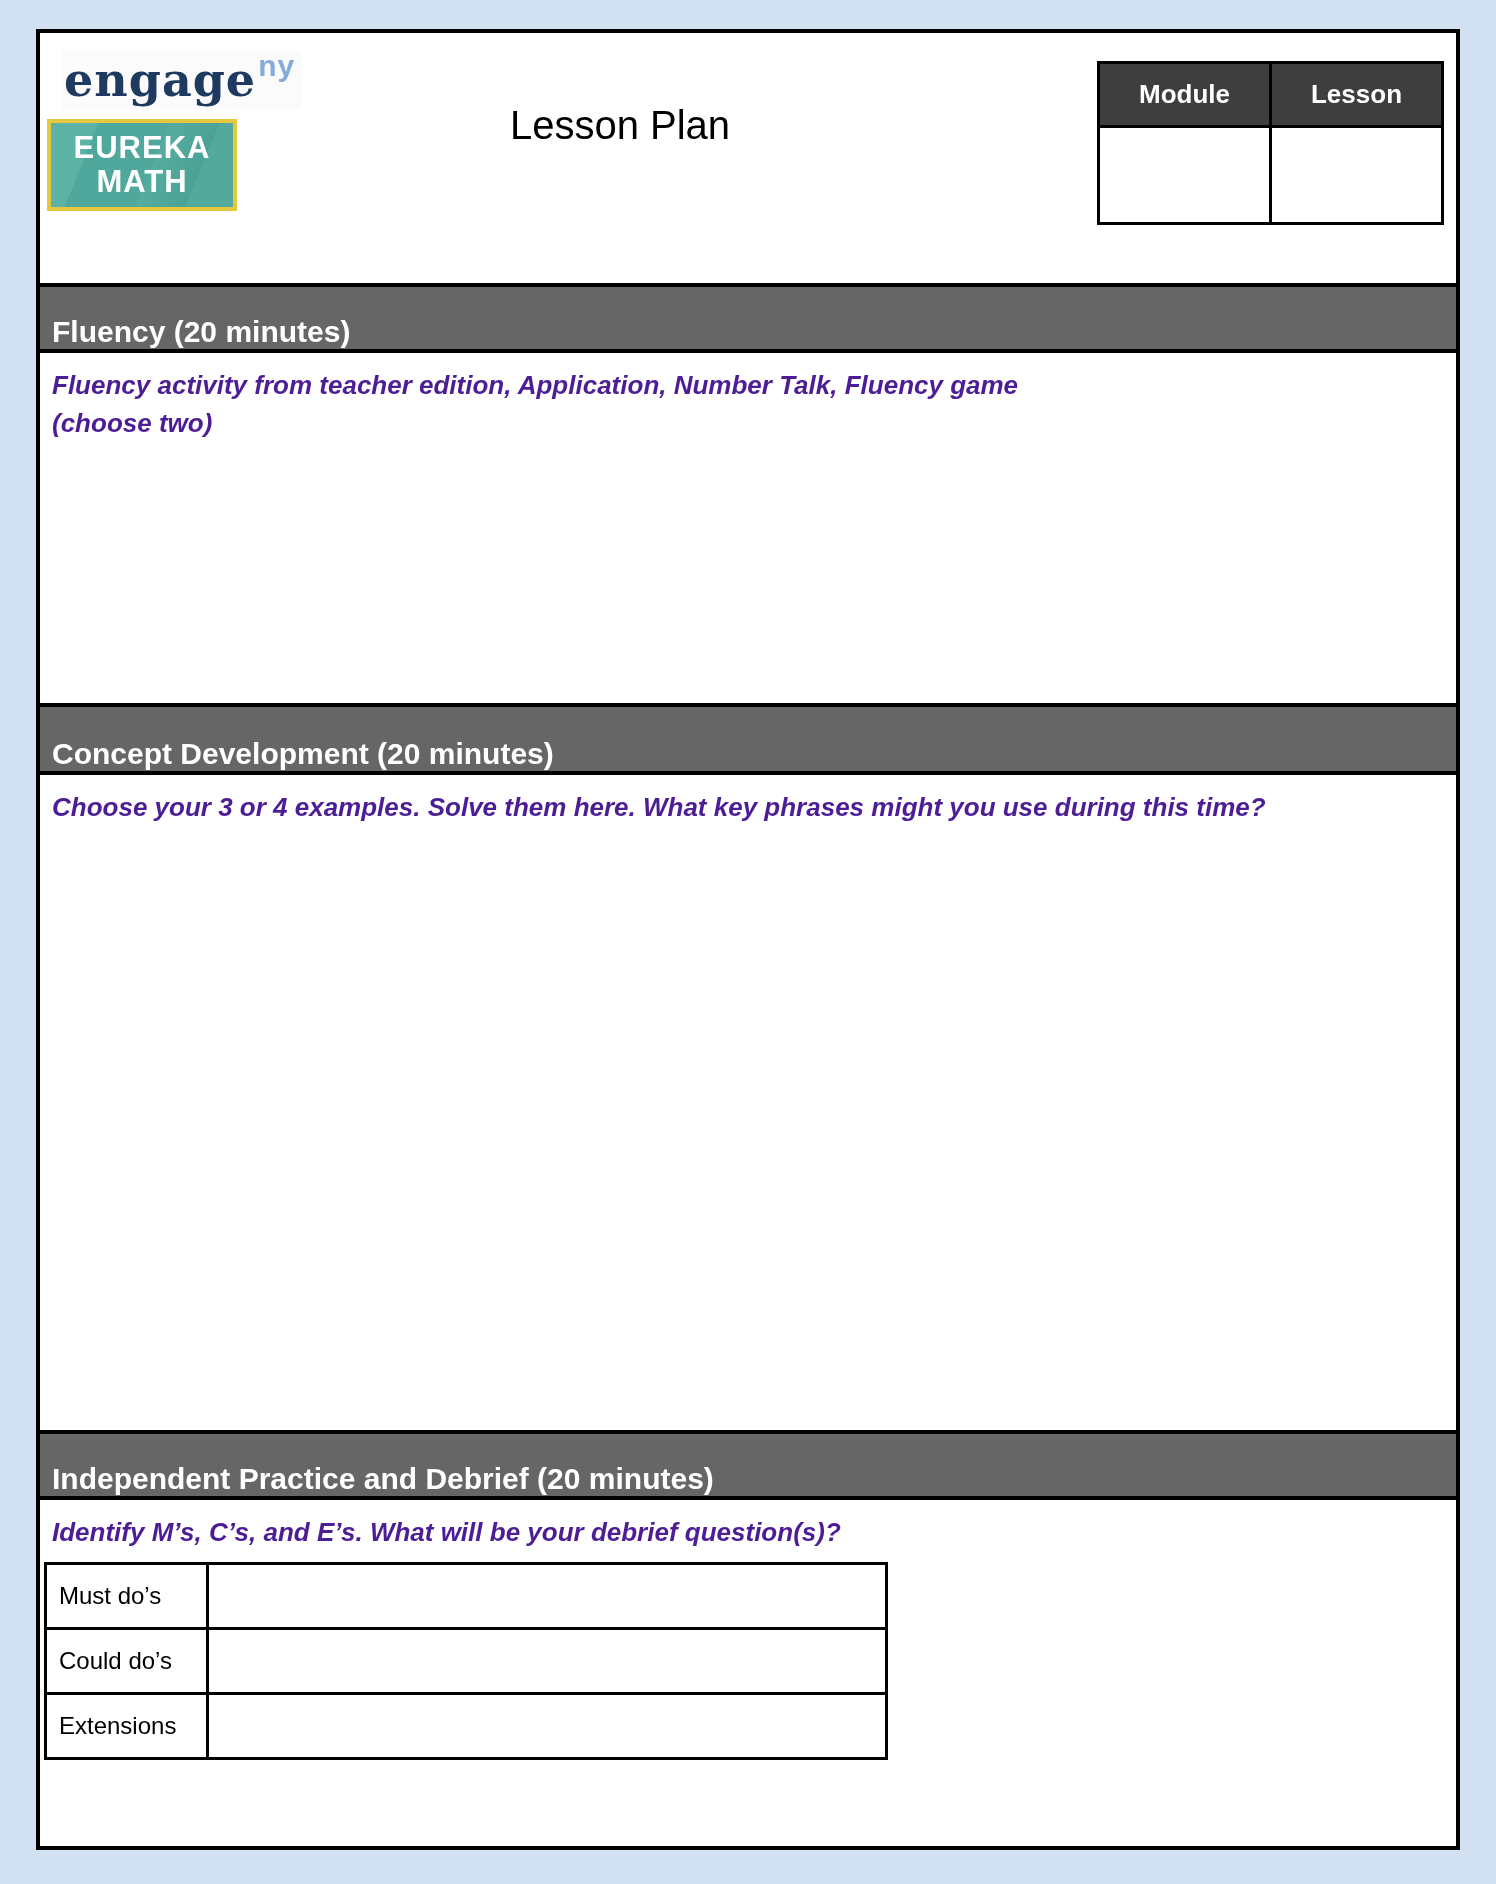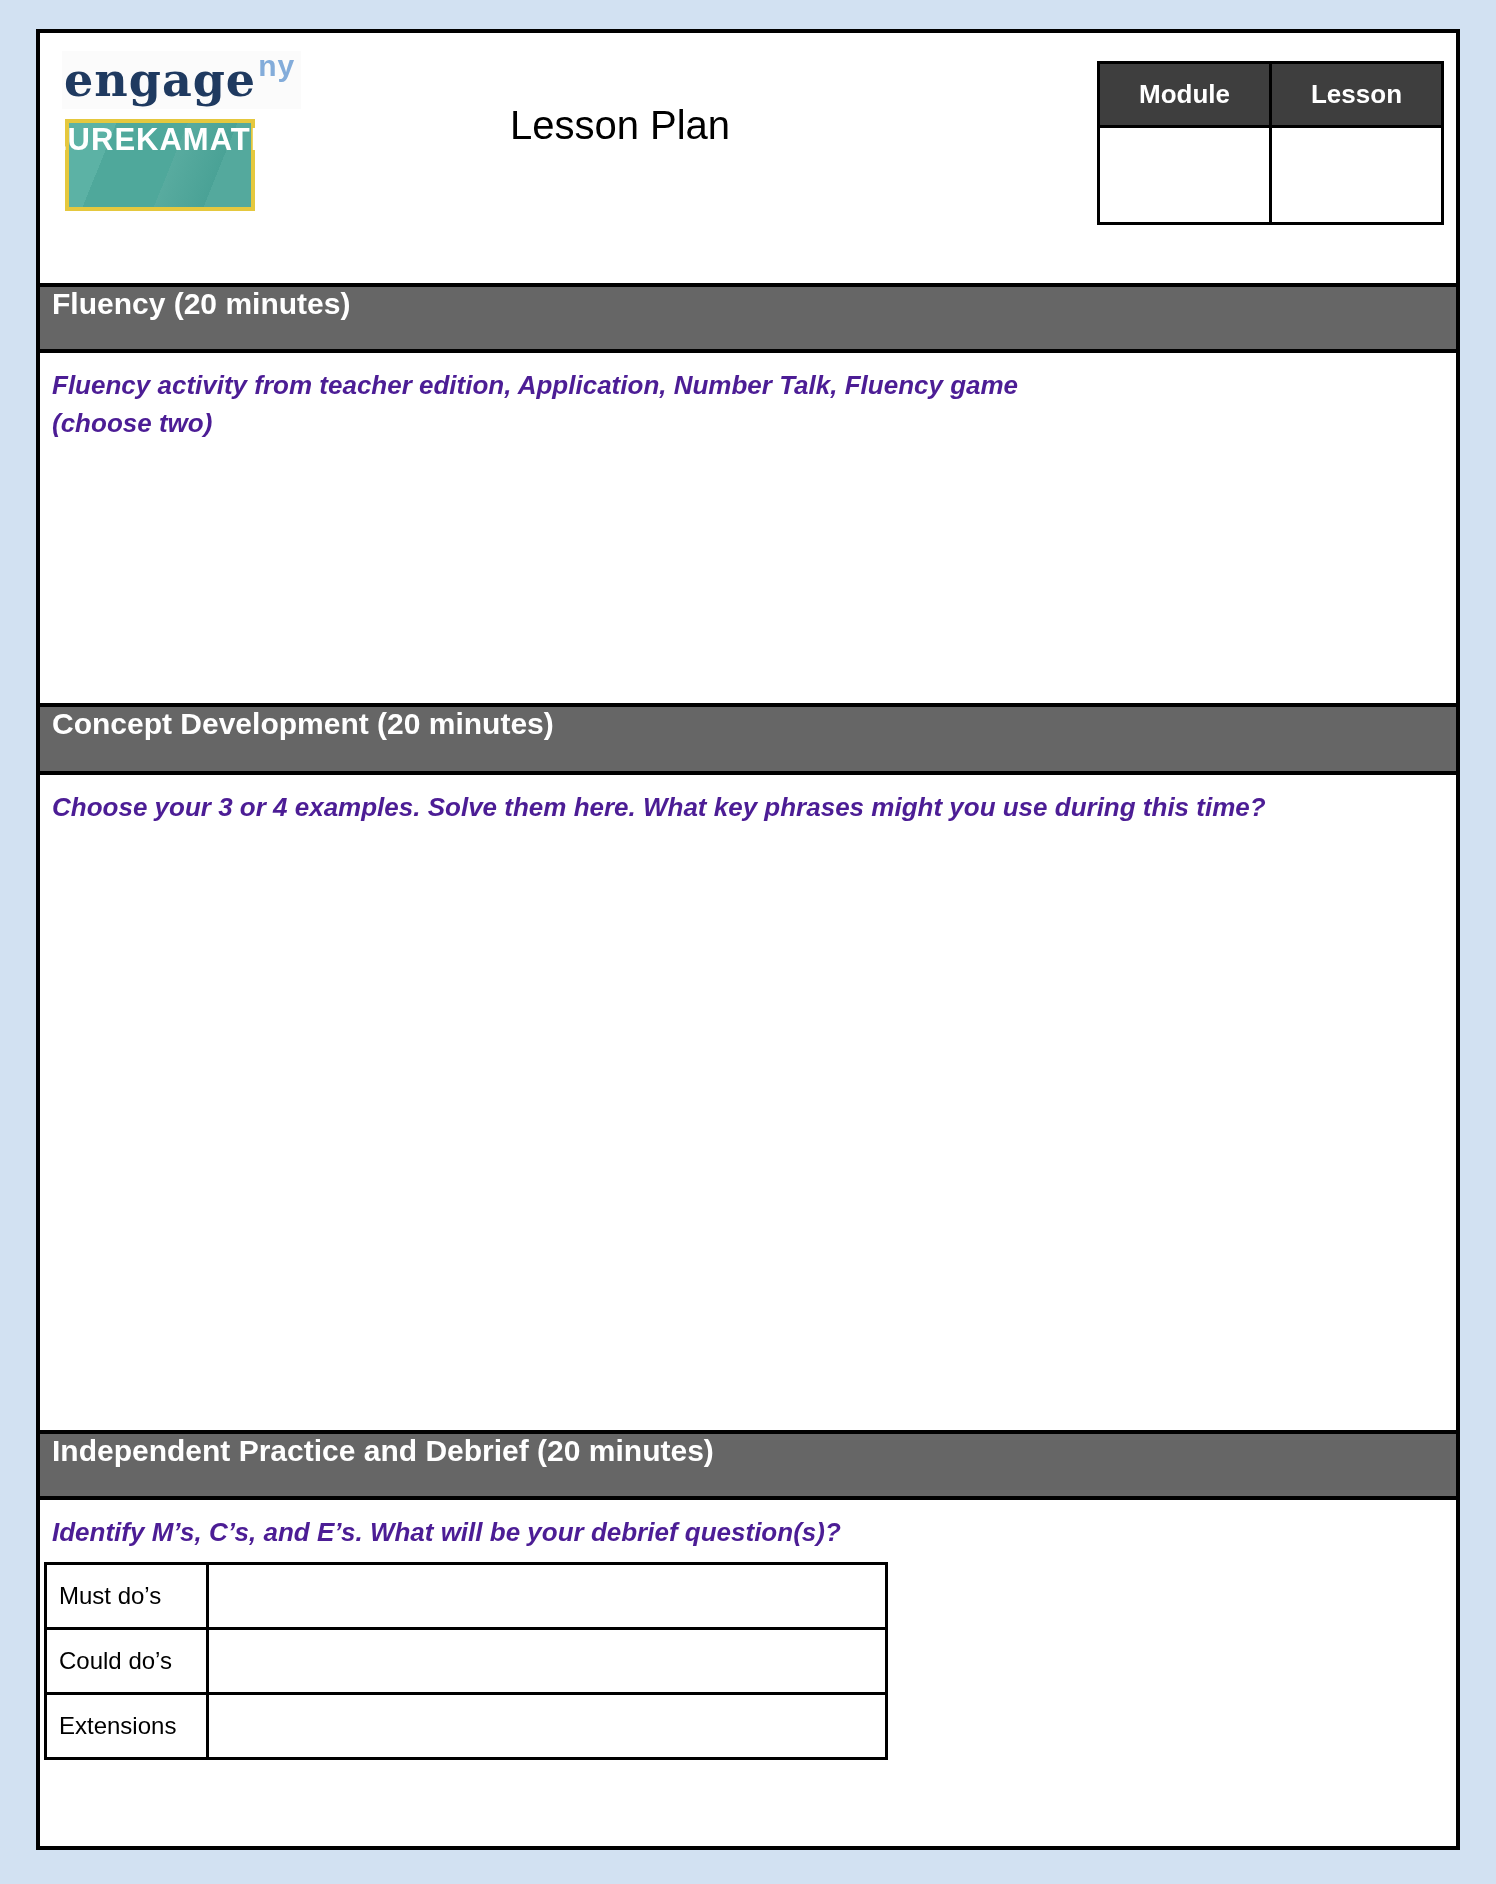--- a/index.html
+++ b/index.html
@@ -40,33 +40,34 @@
     font-family: "Liberation Sans", sans-serif;
     font-weight: bold;
     font-size: 30px;
     color: #83acda;
     position: relative;
     top: -20px;
     margin-left: 2px;
   }
   .eureka-badge {
     position: absolute;
-    left: 25px;
+    left: 7px;
     top: 86px;
     width: 182px;
     height: 84px;
     background: linear-gradient(112deg, #5cb2a5 0%, #5cb2a5 22%, #4fa89b 22%, #4fa89b 55%, #58ab9f 55%, #4aa296 78%, #54a99d 78%);
     border: 4px solid #e5c83e;
     color: #ffffff;
     font-weight: bold;
     font-size: 31px;
     letter-spacing: 1px;
     text-align: center;
     line-height: 1.1;
     display: flex;
+    flex-direction: column;
     justify-content: center;
   }
   .page-title {
     position: absolute;
     left: 415px;
     top: 70px;
     width: 330px;
     text-align: center;
     font-size: 40px;
     color: #000000;
@@ -101,21 +102,21 @@
     left: 0;
     width: 1416px;
     box-sizing: border-box;
     background: #666666;
     border-top: 4px solid #000000;
     border-bottom: 4px solid #000000;
     color: #ffffff;
     font-weight: bold;
     font-size: 30px;
     display: flex;
-    align-items: flex-start;
+    align-items: flex-end;
     padding-left: 12px;
   }
   .band-fluency     { top: 250px;  height: 70px; }
   .band-concept     { top: 670px;  height: 72px; }
   .band-independent { top: 1397px; height: 70px; }
   
   .content {
     position: absolute;
     left: 0;
     width: 1416px;

